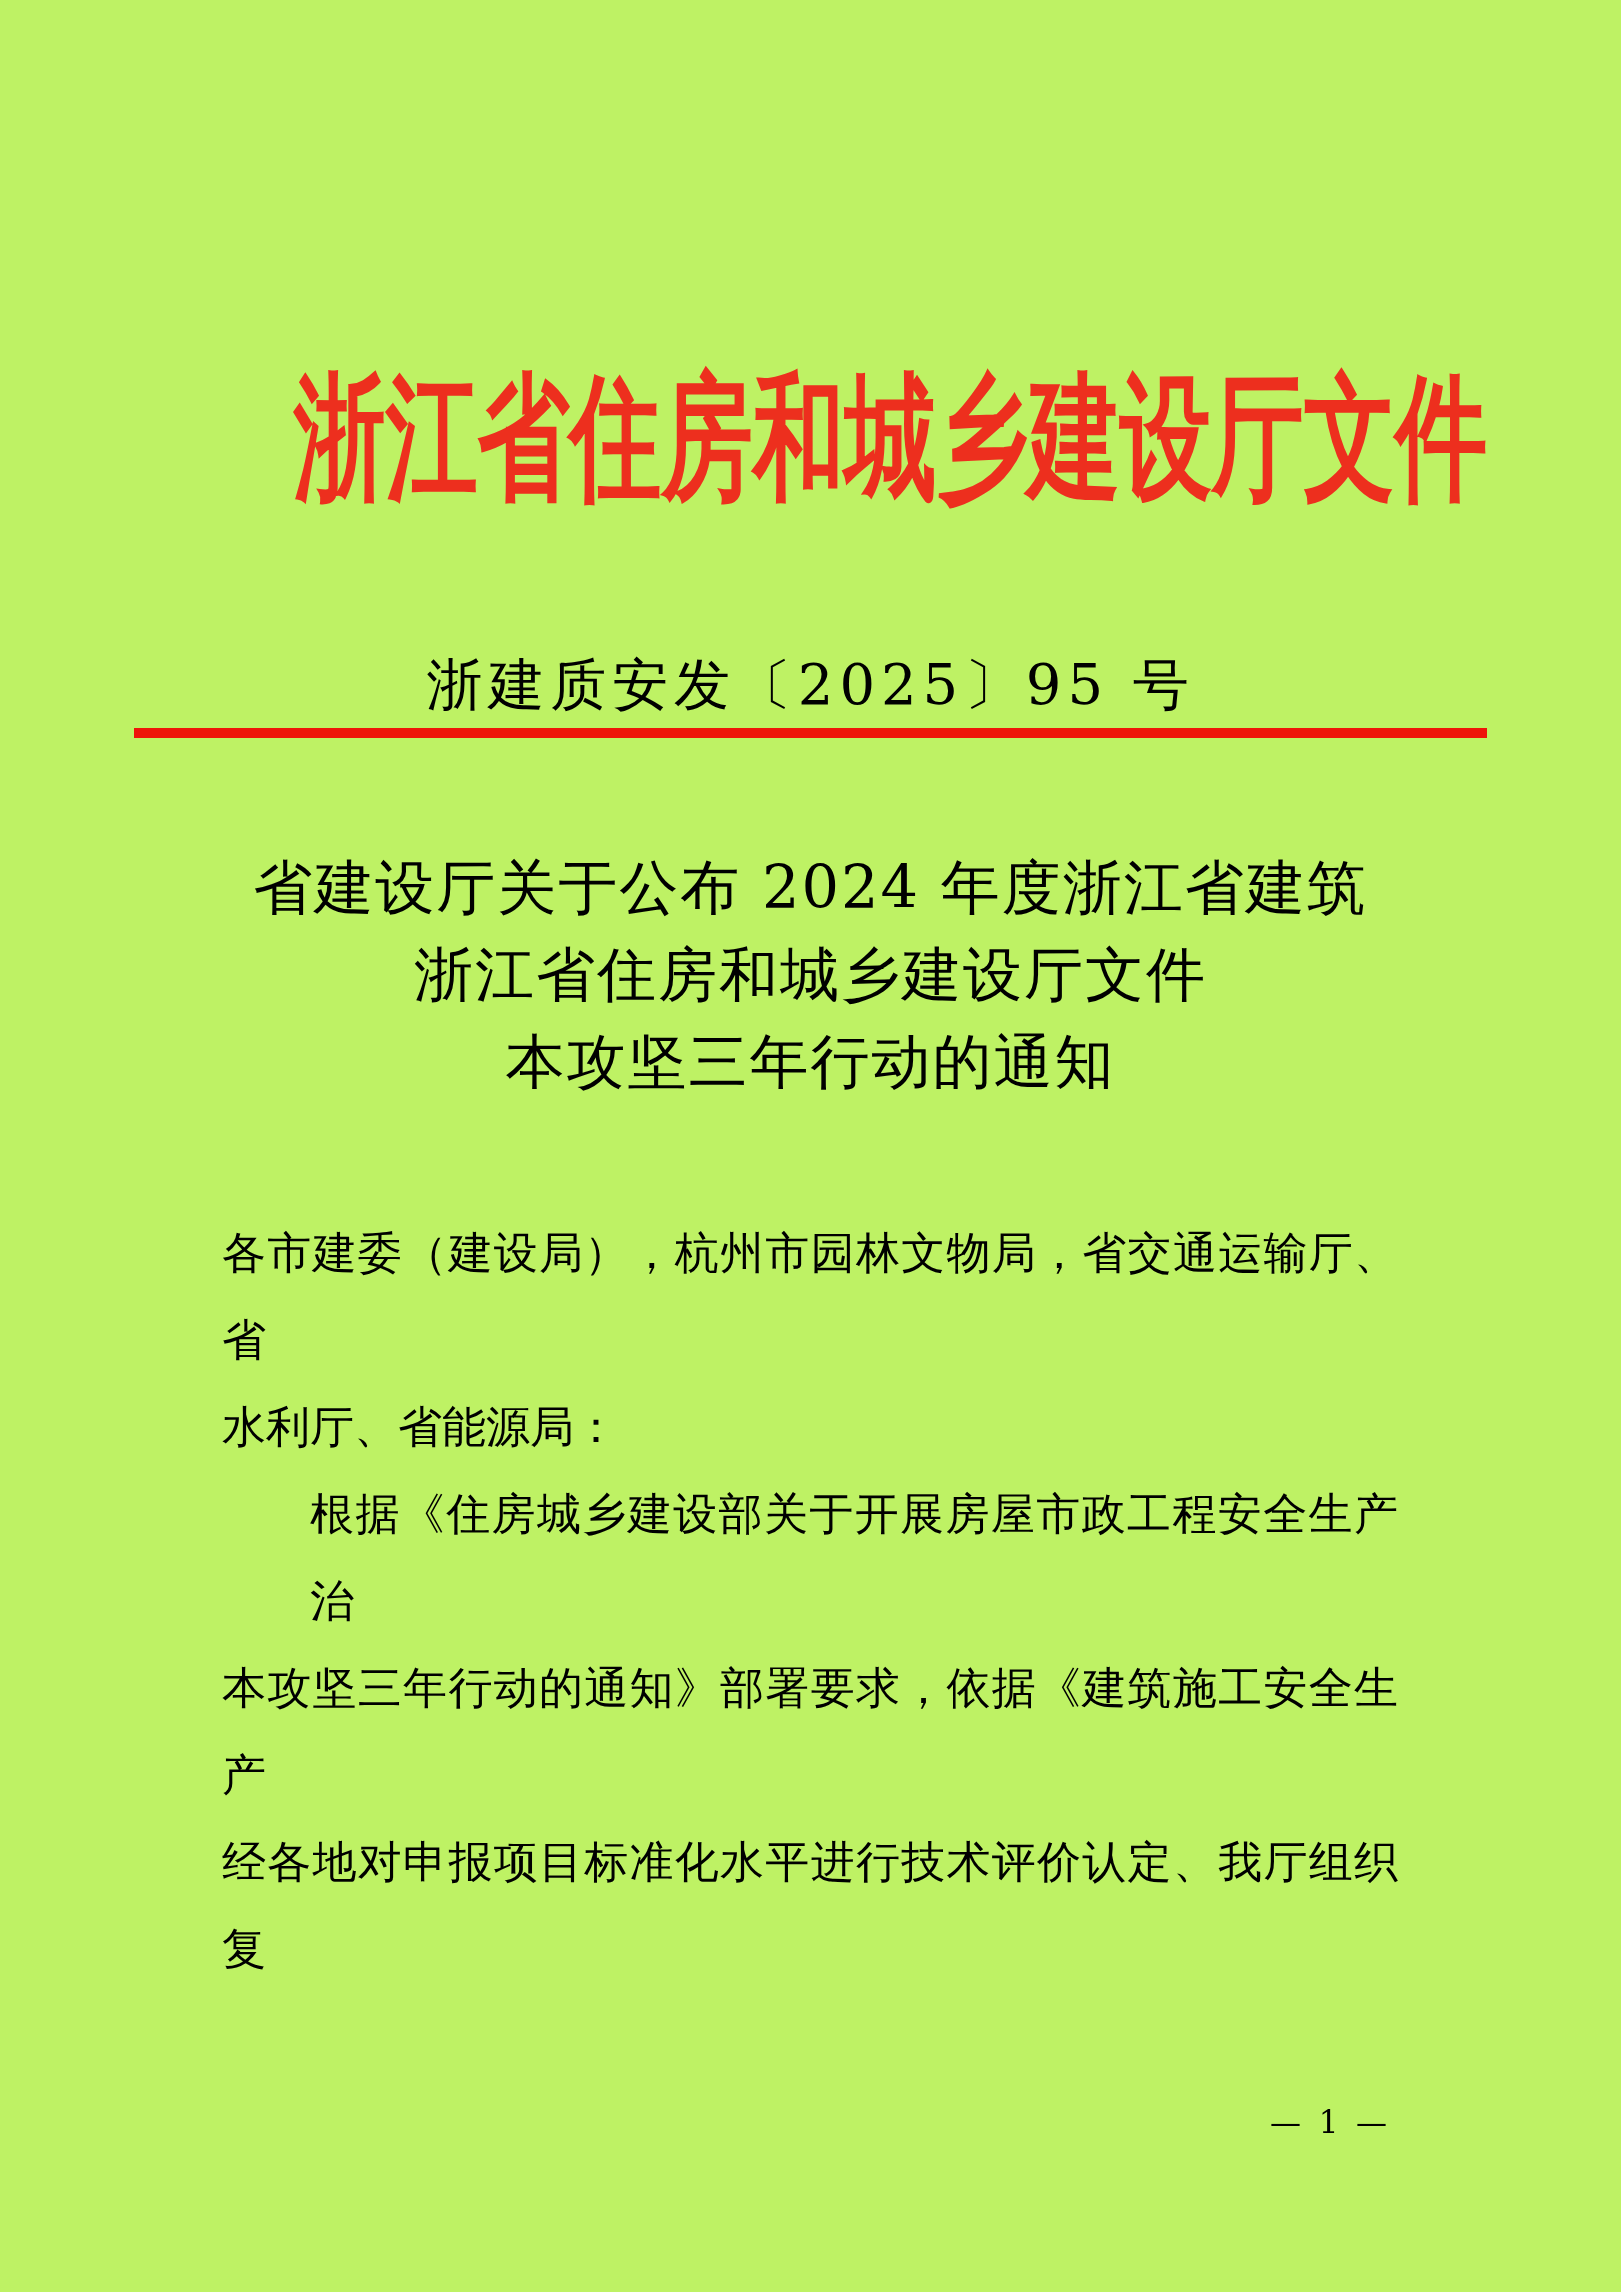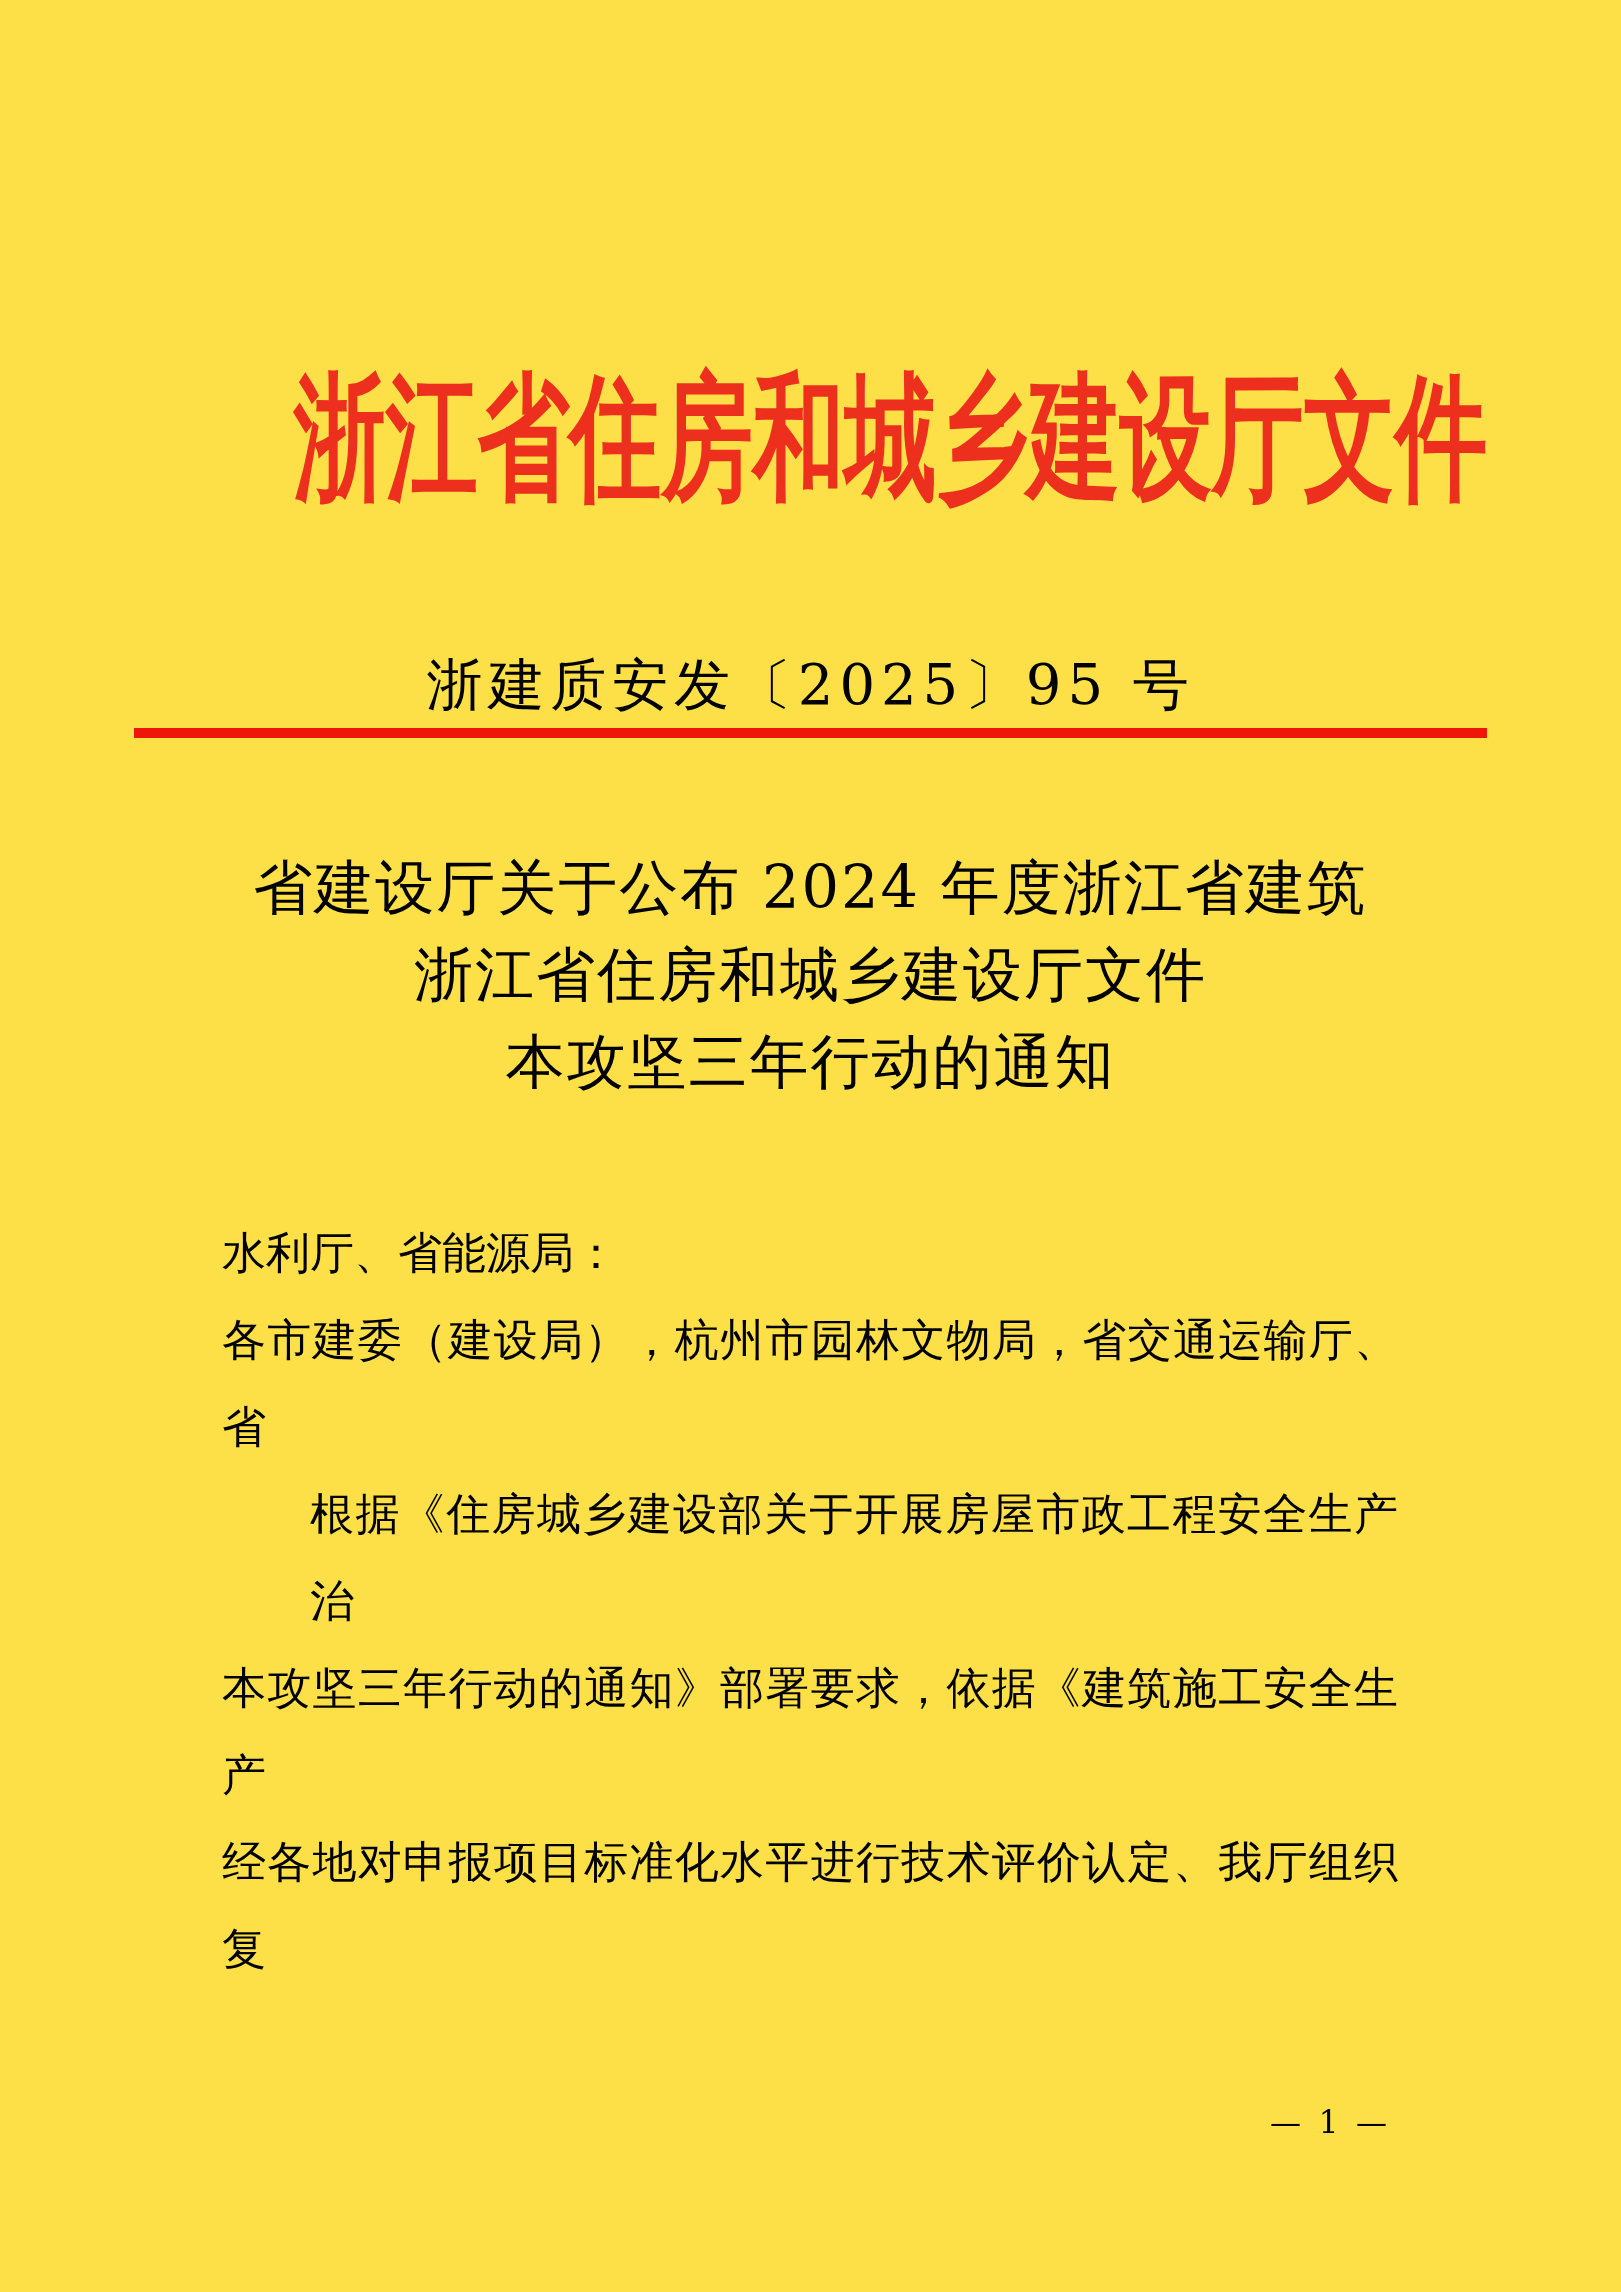--- a/index.html
+++ b/index.html
@@ -5,21 +5,21 @@
   * { margin: 0; padding: 0; box-sizing: border-box; }
 
   html, body {
     background: #ffffff;
   }
 
   .page {
     position: relative;
     width: 1621px;
     height: 2293px;
-    background: #fde047;
+    background: #bef264;
     overflow: hidden;
     font-family: "DejaVu Serif", "Liberation Serif", serif;
     color: #000000;
   }
 
   
   .agency-header {
     position: absolute;
     top: 358px;
     left: 0;
@@ -118,22 +118,22 @@
 
   <div class="red-rule"></div>
 
   <div class="doc-title">
     <div>省建设厅关于公布 2024 年度浙江省建筑</div>
     <div>浙江省住房和城乡建设厅文件</div>
     <div>本攻坚三年行动的通知</div>
   </div>
 
   <div class="body-text">
+    <div class="body-line fill">各市建委（建设局），杭州市园林文物局，省交通运输厅、省</div>
     <div class="body-line">水利厅、省能源局：</div>
-    <div class="body-line fill">各市建委（建设局），杭州市园林文物局，省交通运输厅、省</div>
     <div class="body-line fill indent">根据《住房城乡建设部关于开展房屋市政工程安全生产治</div>
     <div class="body-line fill">本攻坚三年行动的通知》部署要求，依据《建筑施工安全生产</div>
     <div class="body-line fill">经各地对申报项目标准化水平进行技术评价认定、我厅组织复</div>
 
   </div>
 
   <div class="page-number">— 1 —</div>
 
 </div>
 

